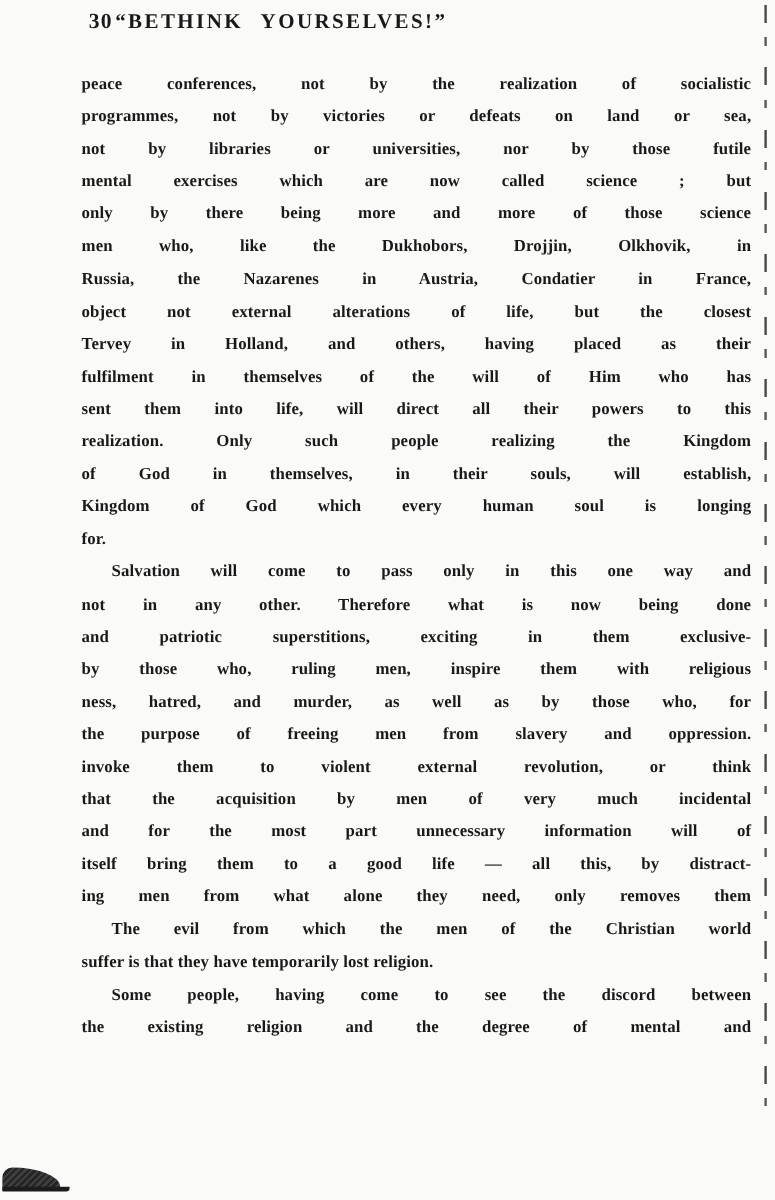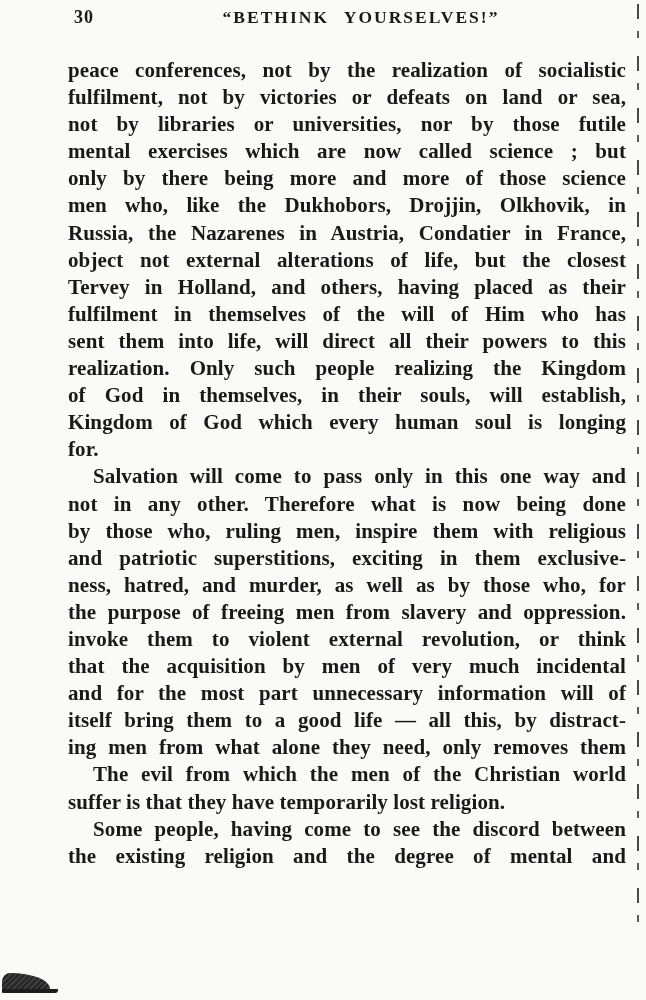--- a/index.html
+++ b/index.html
@@ -18,31 +18,30 @@
   .page-header {
     position: absolute;
     top: 7px; left: 68px; width: 558px; height: 26px;
   }
   .pagenum {
     position: absolute; left: 6px; top: 0;
     font-size: 18px; font-weight: bold; letter-spacing: 1px;
   }
   .running-title {
     margin: 0;
-    text-align: center;
     font-size: 17.5px; font-weight: bold;
     letter-spacing: 2px; word-spacing: 9px;
     white-space: nowrap;
     padding-left: 28px; 
   }
   
   .body-text {
     position: absolute;
     top: 57px; left: 68px; width: 558px;
-    font-size: 21px; font-weight: bold;
+    font-size: 14px; font-weight: bold;
     line-height: 27.1px;
     letter-spacing: 0.1px;
   }
   .paragraph { margin: 0; padding: 0; }
   .line {
     text-align: justify;
     text-align-last: justify;
     white-space: normal;
   }
   .line.endline { text-align-last: left; }
@@ -81,40 +80,40 @@
 <div class="page">
 
   <header class="page-header">
     <span class="pagenum">30</span>
     <h1 class="running-title">“BETHINK  YOURSELVES!”</h1>
   </header>
 
   <main class="body-text" id="body-text">
       <div class="paragraph">
         <div class="line">peace conferences, not by the realization of socialistic</div>
-        <div class="line">fulfilment, not by victories or defeats on land or sea,</div>
+        <div class="line">programmes, not by victories or defeats on land or sea,</div>
         <div class="line">not by libraries or universities, nor by those futile</div>
         <div class="line">mental exercises which are now called science ; but</div>
         <div class="line">only by there being more and more of those science</div>
         <div class="line">men who, like the Dukhobors, Drojjin, Olkhovik, in</div>
         <div class="line">Russia, the Nazarenes in Austria, Condatier in France,</div>
         <div class="line">object not external alterations of life, but the closest</div>
         <div class="line">Tervey in Holland, and others, having placed as their</div>
         <div class="line">fulfilment in themselves of the will of Him who has</div>
         <div class="line">sent them into life, will direct all their powers to this</div>
         <div class="line">realization.  Only such people realizing the Kingdom</div>
         <div class="line">of God in themselves, in their souls, will establish,</div>
         <div class="line">Kingdom of God which every human soul is longing</div>
         <div class="line endline">for.</div>
       </div>
       <div class="paragraph">
         <div class="line indent">Salvation will come to pass only in this one way and</div>
         <div class="line">not in any other.  Therefore what is now being done</div>
+        <div class="line">and patriotic superstitions, exciting in them exclusive-</div>
         <div class="line">by those who, ruling men, inspire them with religious</div>
-        <div class="line">and patriotic superstitions, exciting in them exclusive-</div>
         <div class="line">ness, hatred, and murder, as well as by those who, for</div>
         <div class="line">the purpose of freeing men from slavery and oppression.</div>
         <div class="line">invoke them to violent external revolution, or think</div>
         <div class="line">that the acquisition by men of very much incidental</div>
         <div class="line">and for the most part unnecessary information will of</div>
         <div class="line">itself bring them to a good life — all this, by distract-</div>
         <div class="line">ing men from what alone they need, only removes them</div>
       </div>
       <div class="paragraph">
         <div class="line indent">The evil from which the men of the Christian world</div>

